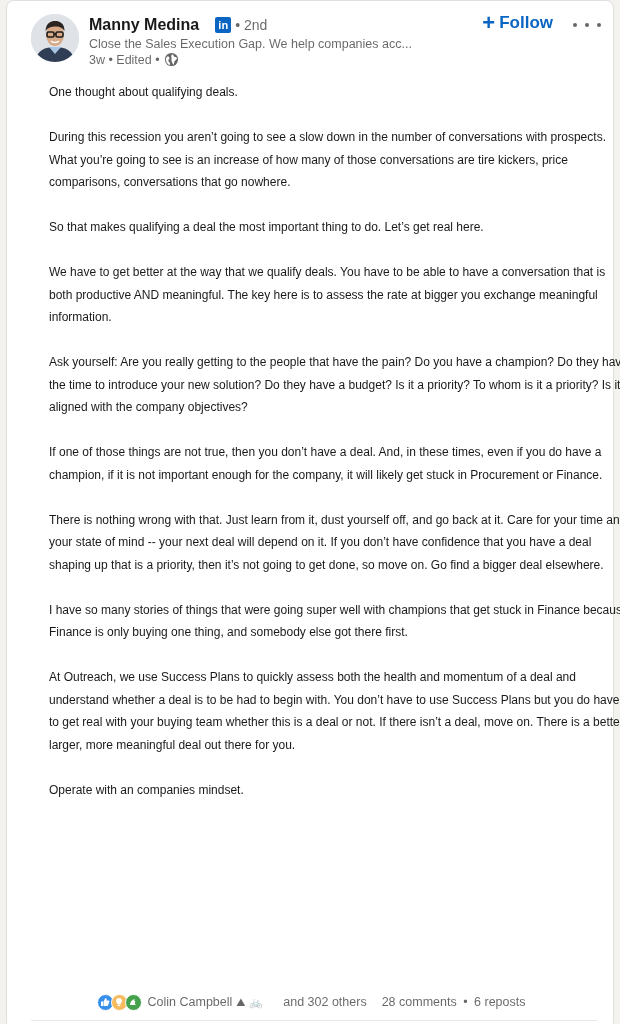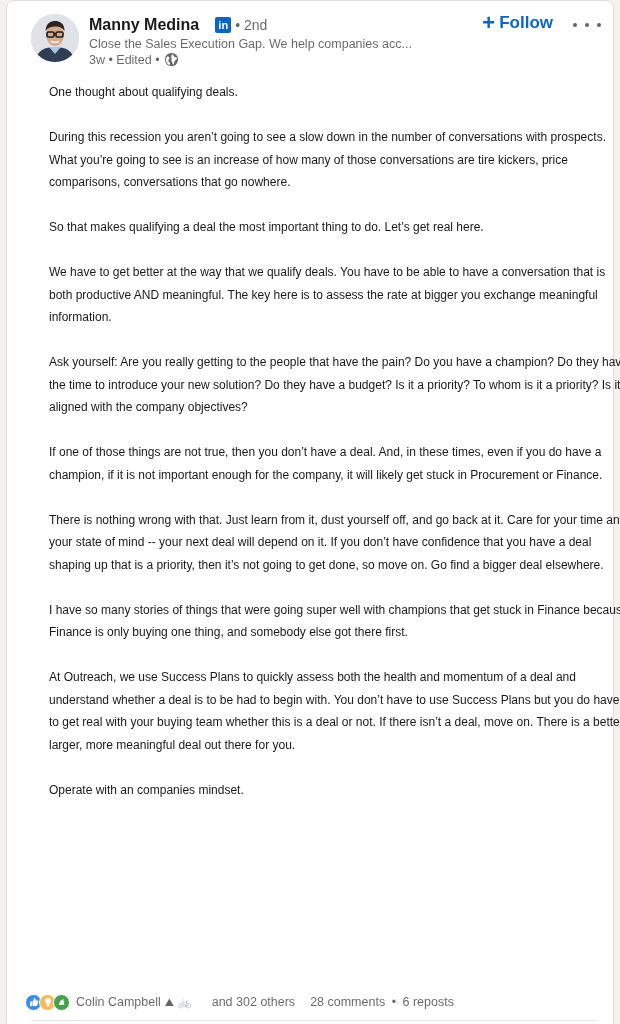--- a/index.html
+++ b/index.html
@@ -49,21 +49,21 @@
     }
     .more span { width: 4px; height: 4px; border-radius: 50%; background: #666; display: block; }
     .body {
       position: absolute; left: 6px; top: 80px; width: 580px;
       font-size: 12px; line-height: 22.5px; color: rgba(0,0,0,0.9); margin-left: 36px;
     }
     .body p { margin-bottom: 22.5px; }
     .body p:last-child { margin-bottom: 0; }
     .social {
       position: absolute; left: 18px; right: 16px; top: 990px; height: 22px;
-      display: flex; align-items: center; justify-content: flex-start;
+      display: flex; align-items: center; justify-content: center;
       font-size: 12.5px; color: rgba(0,0,0,0.6); gap: 15px;
     }
     .reactions { display: flex; align-items: center; }
     .react-icons { display: flex; align-items: center; margin-right: 6px; }
     .react {
       width: 17px; height: 17px; border-radius: 50%; border: 1px solid #fff;
       display: flex; align-items: center; justify-content: center;
       font-size: 10px; color: #fff; margin-left: -3px;
     }
     .react:first-child { margin-left: 0; }

